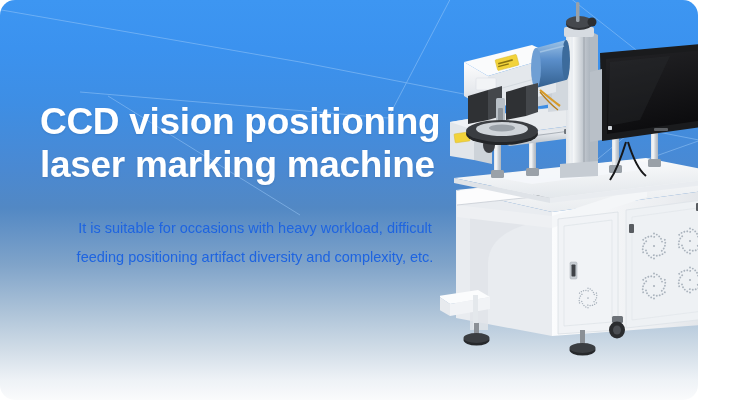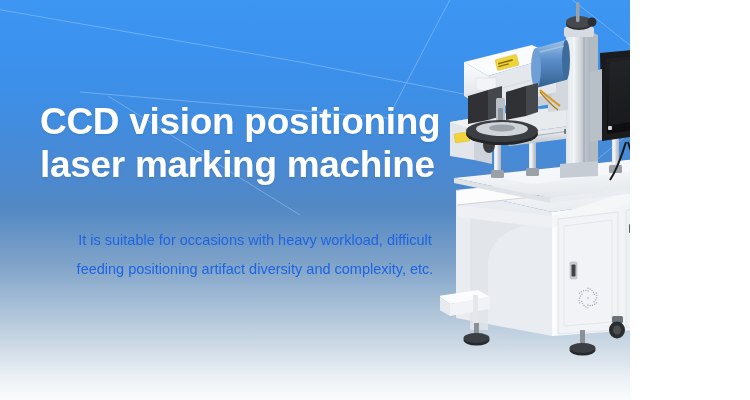--- a/index.html
+++ b/index.html
@@ -6,34 +6,35 @@
     margin: 0;
     padding: 0;
     background: #ffffff;
   }
   body {
     font-family: "Liberation Sans", sans-serif;
   }
 
   #banner {
     position: relative;
-    width: 630px;
+    width: 698px;
     height: 400px;
     overflow: hidden;
     background: linear-gradient(180deg,
         #3d96f2 0%,
         #3b92ef 12%,
         #3e8ee4 26%,
         #4a89d2 42%,
         #5288c4 52%,
         #7fa3c9 66%,
         #adc3d8 78%,
         #d3dee8 88%,
         #eef2f6 95%,
         #fafbfc 100%);
+    border-radius: 15px;
   }
 
   
   .deco-lines {
     position: absolute;
     inset: 0;
     pointer-events: none;
   }
 
   
@@ -48,21 +49,21 @@
     margin: 0;
     color: #ffffff;
     font-size: 37px;
     line-height: 43px;
     font-weight: 700;
     letter-spacing: -0.3px;
     white-space: pre-line;
     text-shadow: 0 1px 2px rgba(20,60,110,0.18);
   }
   .subcopy {
-    margin: 16px;
+    margin: 4px;
     padding-top: 24px;
     color: #1e64e0;
     font-size: 14.5px;
     line-height: 29px;
     text-align: center;
     white-space: pre-line;
   }
 
   
   .machine {

